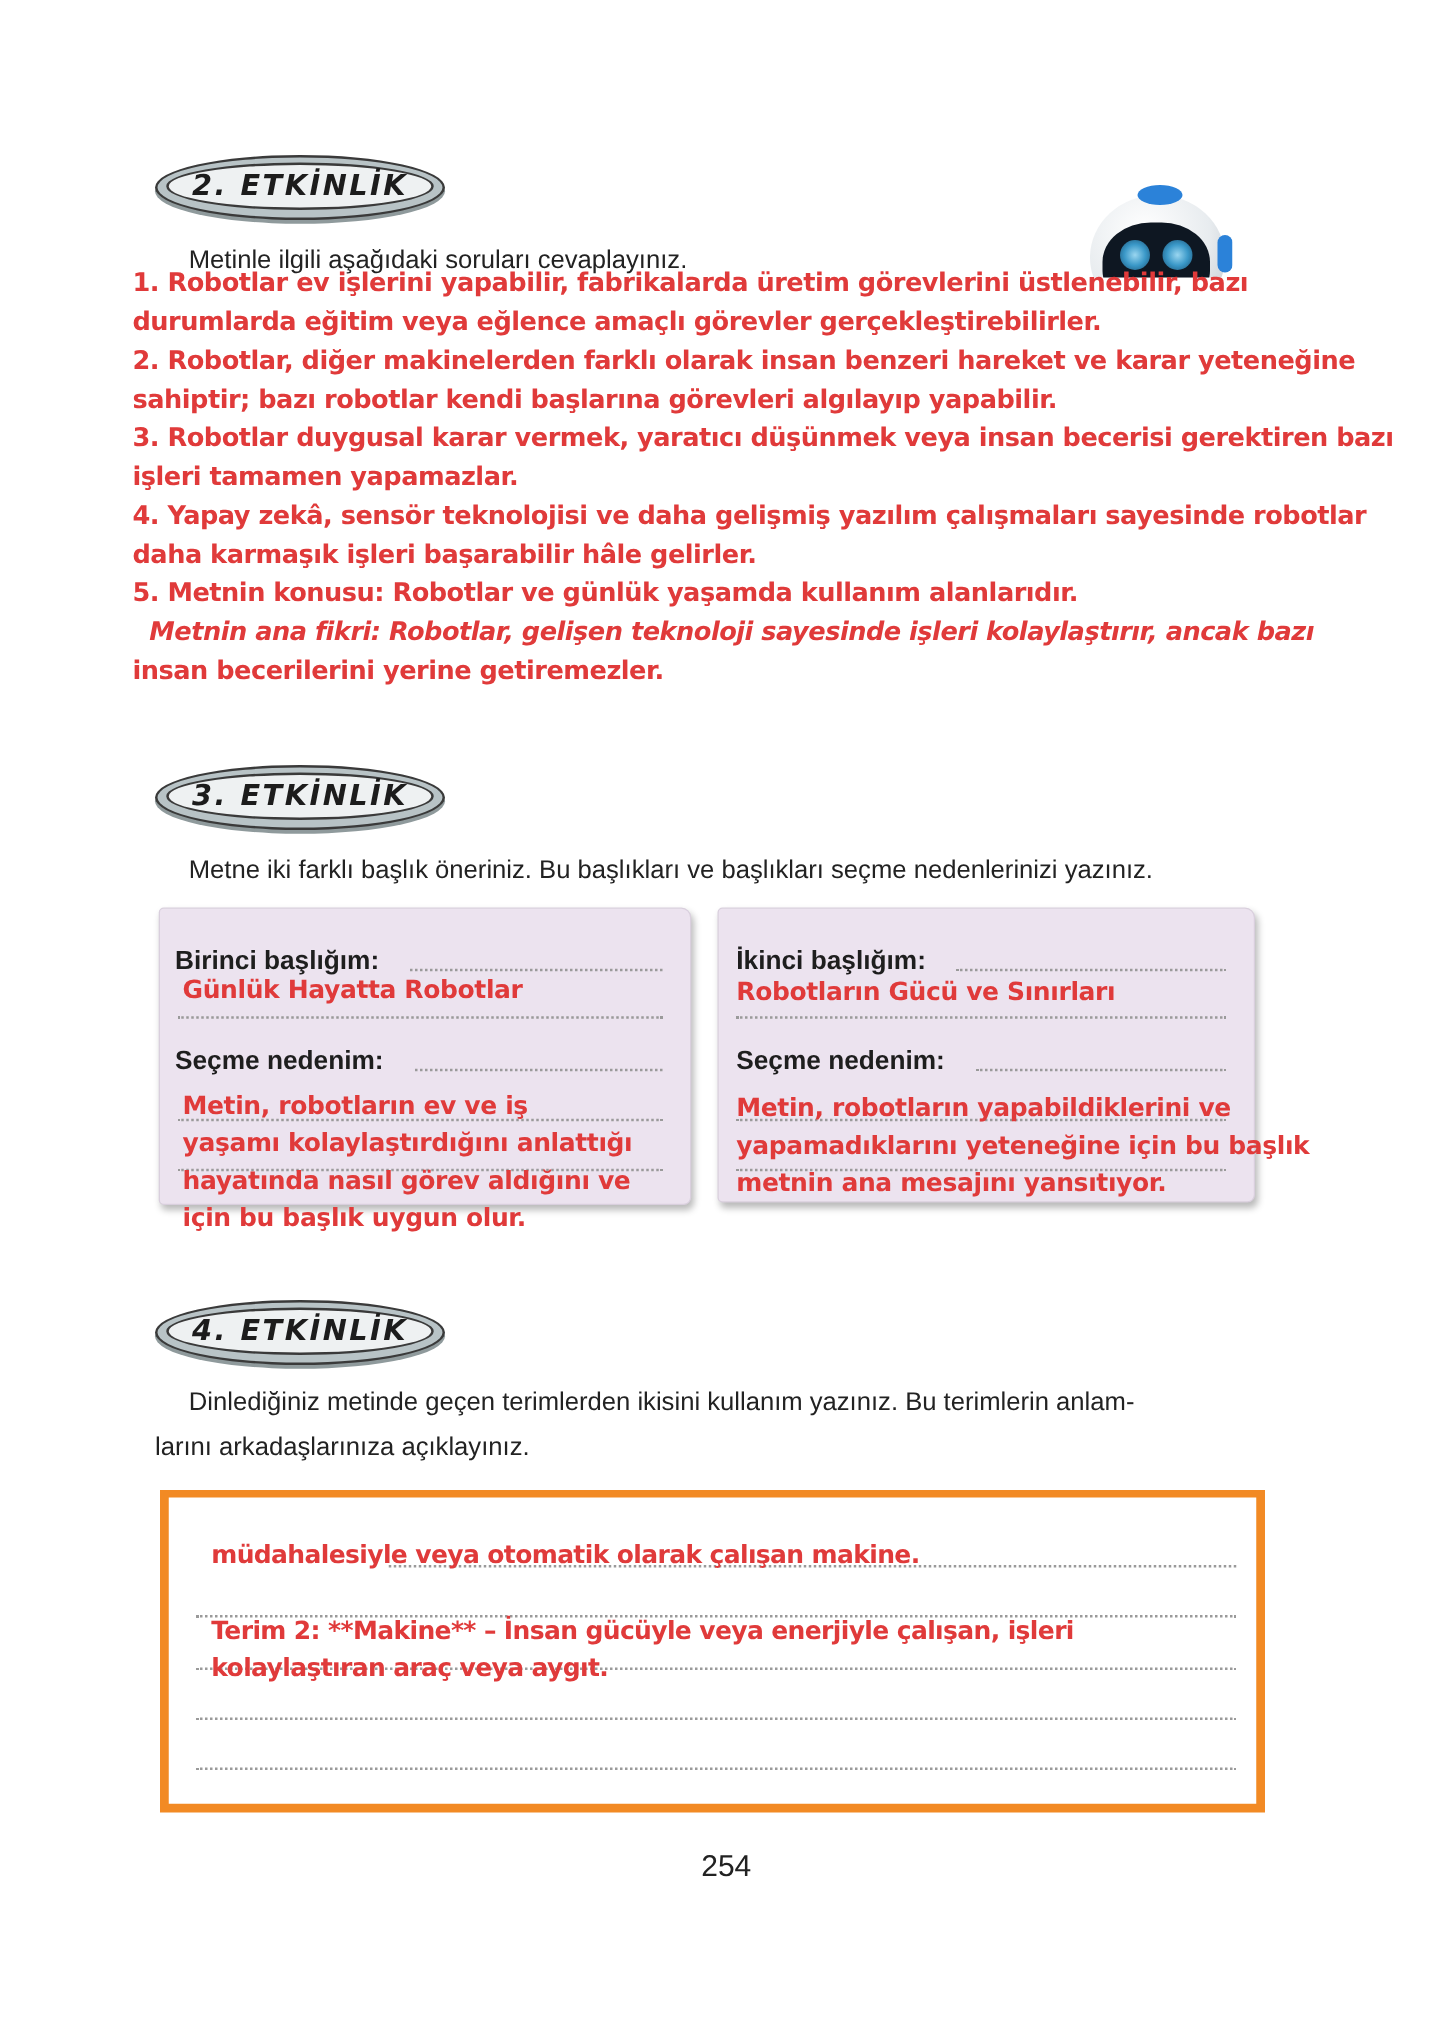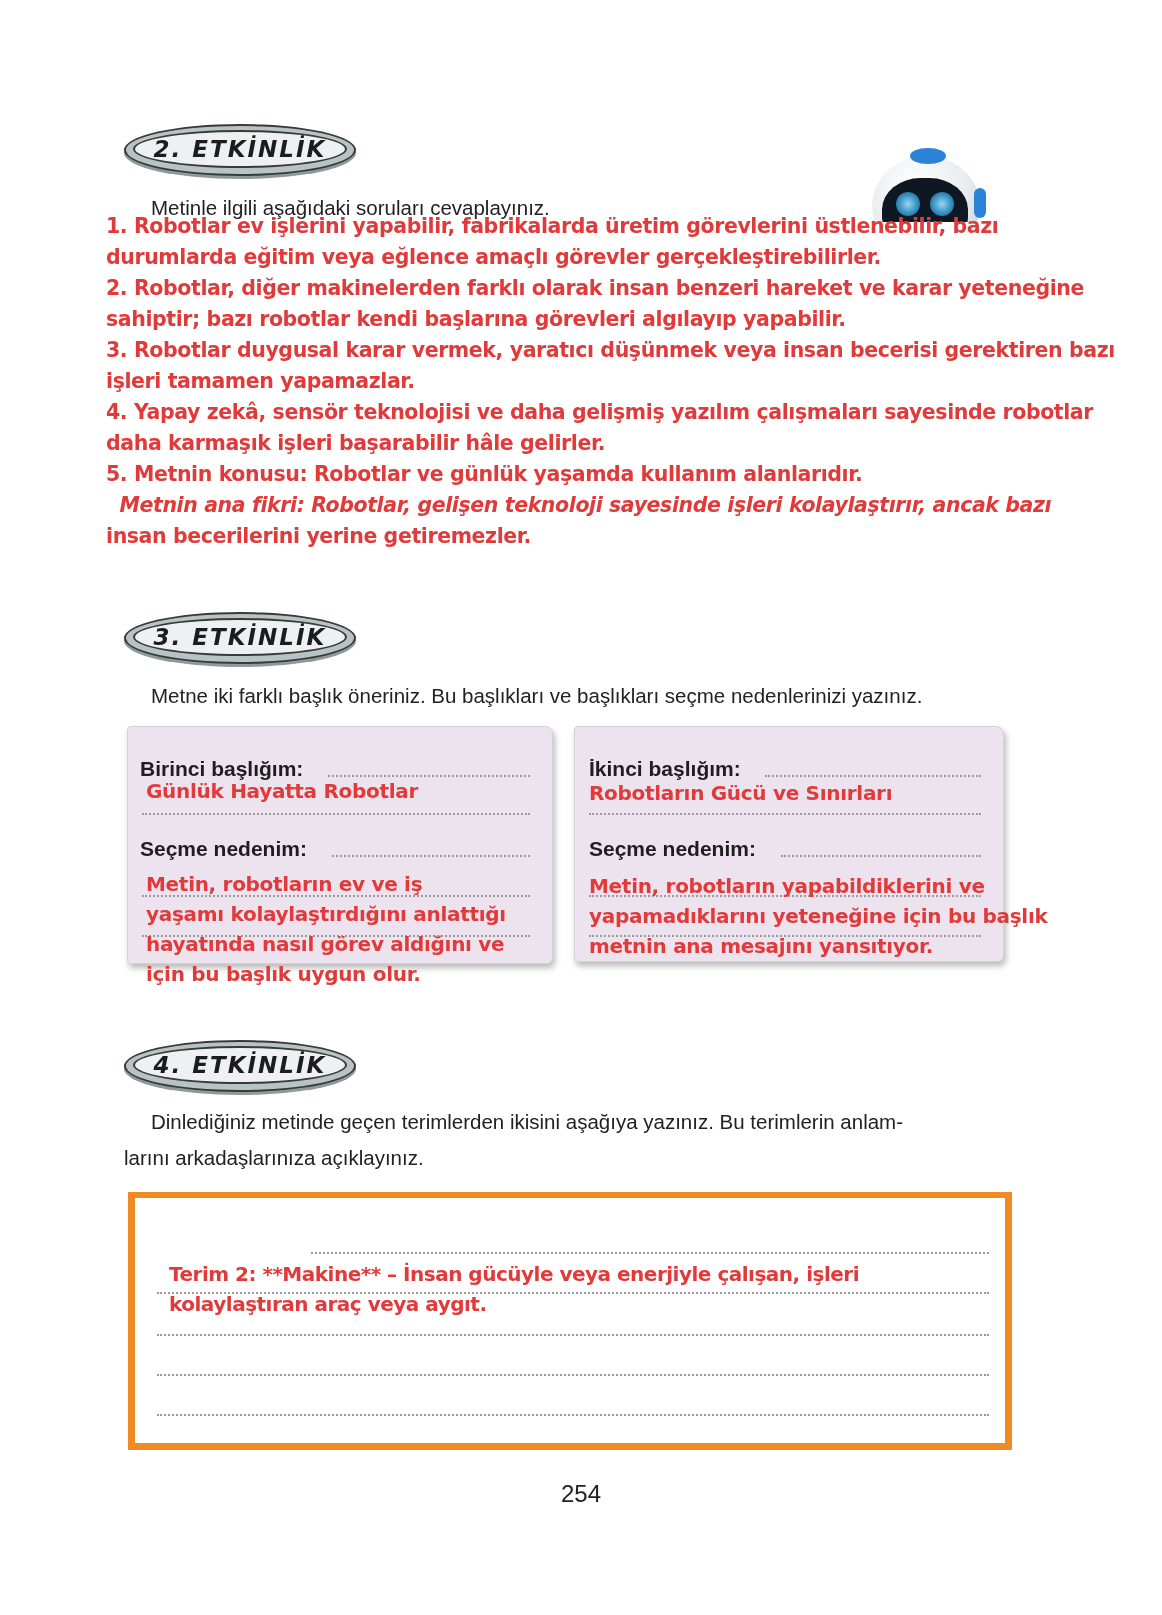--- a/index.html
+++ b/index.html
@@ -125,28 +125,29 @@
     <p>metnin ana mesajını yansıtıyor.</p>
   </div>
 </div>
 
 <div class="badge" style="left:124px; top:1040px;">
   <div class="outer"></div>
   <div class="inner"></div>
   <div class="label">4. ETKİNLİK</div>
 </div>
 
-<div class="instr" style="left:151px; top:1110px;">Dinlediğiniz metinde geçen terimlerden ikisini aşağıya yazınız. Bu terimlerin anlam-</div>
+<div class="instr" style="left:151px; top:1110px;">Dinlediğiniz metinde geçen terimlerden ikisini kullanım yazınız. Bu terimlerin anlam-</div>
 <div class="instr" style="left:124px; top:1146px;">larını arkadaşlarınıza açıklayınız.</div>
 
 <div class="orange-box">
   <div class="dots" style="top:54px; left:176px;"></div>
   <div class="dots" style="top:94px;"></div>
   <div class="dots" style="top:136px;"></div>
   <div class="dots" style="top:176px;"></div>
   <div class="dots" style="top:216px;"></div>
   <div class="terms">
+    <p>müdahalesiyle veya otomatik olarak çalışan makine.</p>
     <p style="margin-top:31px;">Terim 2: **Makine** – İnsan gücüyle veya enerjiyle çalışan, işleri</p>
     <p>kolaylaştıran araç veya aygıt.</p>
   </div>
 </div>
 
 <div class="page-num">254</div>
 
 </body></html>

